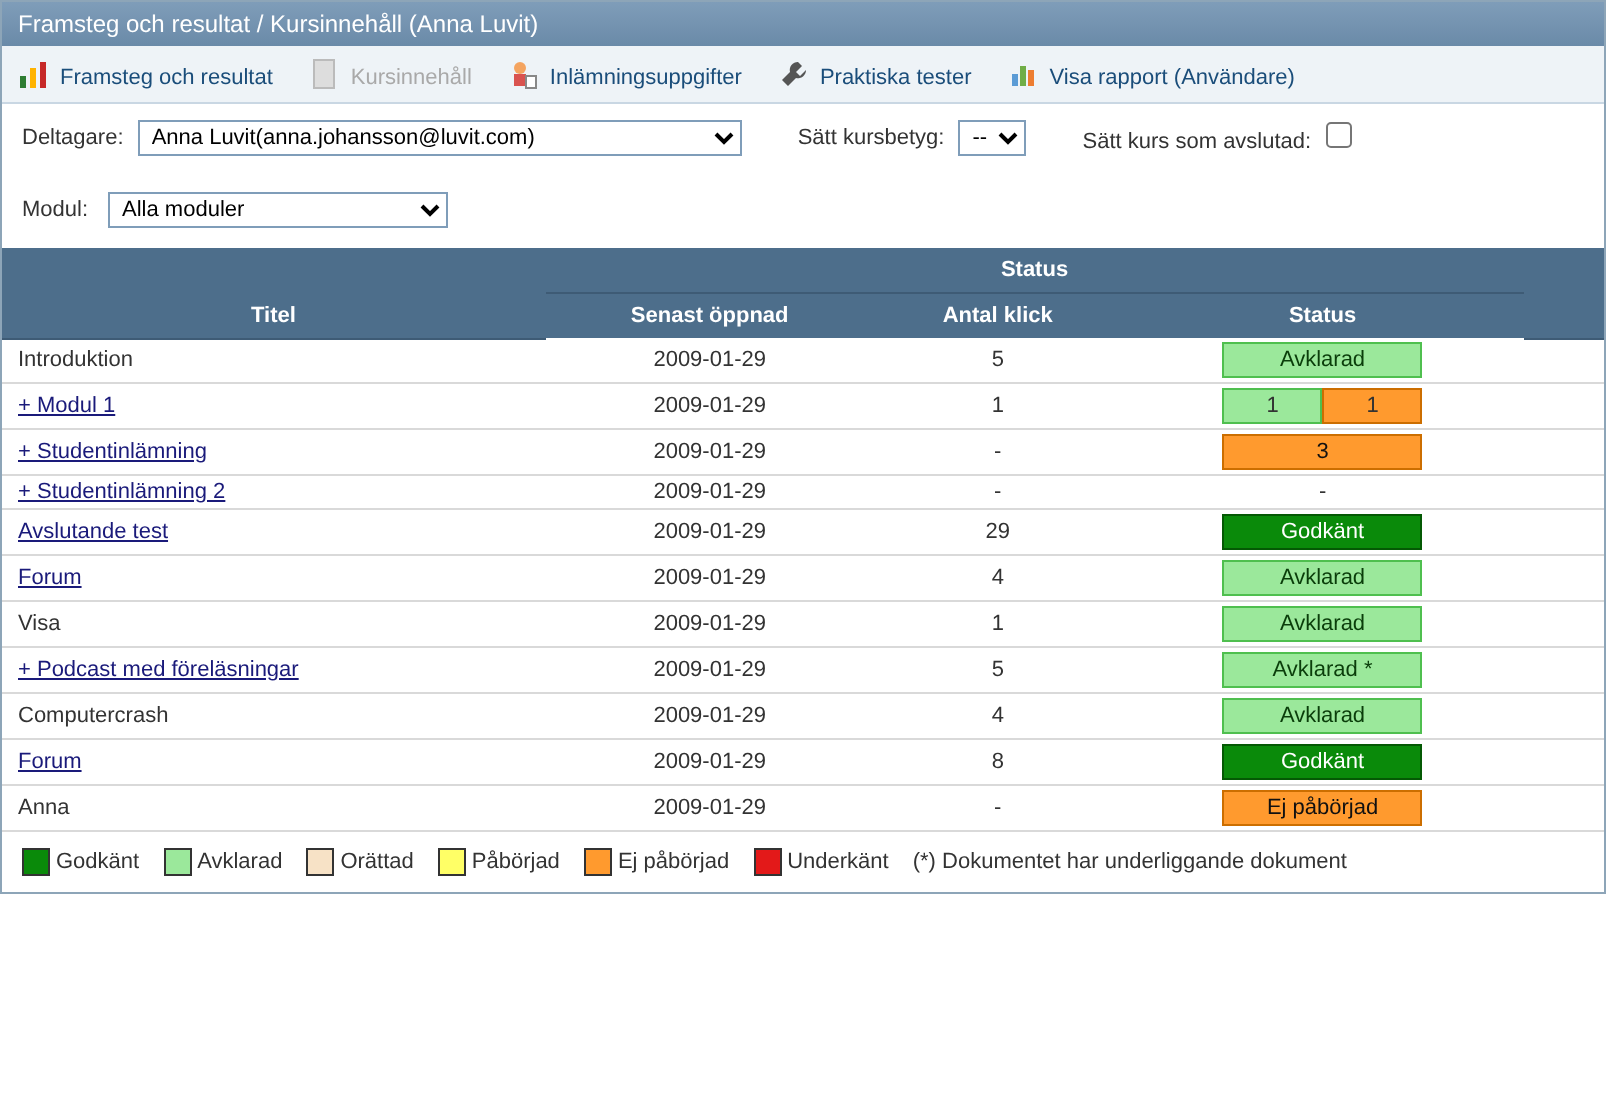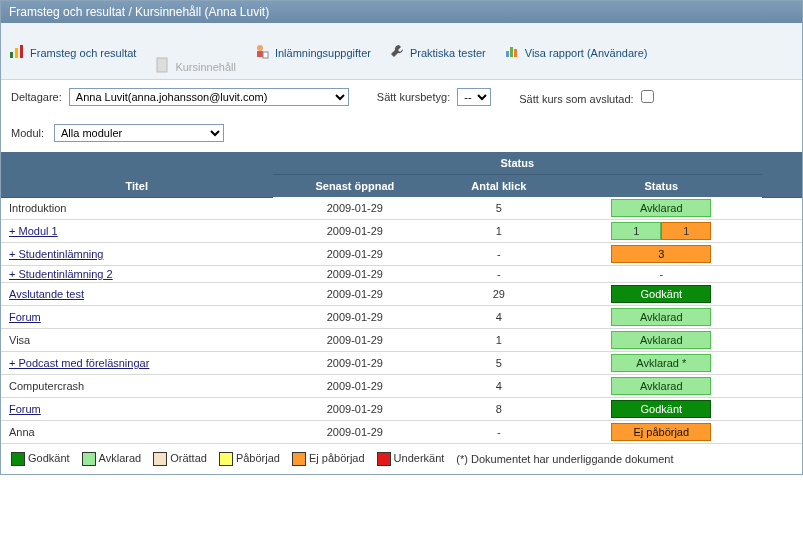--- a/index.html
+++ b/index.html
@@ -1,21 +1,21 @@
 <!DOCTYPE html>
 <html><head>
 <meta charset="utf-8">
 <style>
 * { box-sizing: border-box; margin: 0; padding: 0; }
 body { font-family: Verdana, Arial, sans-serif; font-size: 11px; color: #333; background: #fff; }
 .container { width: 803px; border: 1px solid #8da5b8; }
 .titlebar { background: linear-gradient(#7f9db9, #6a8aa8); color: #fff; font-weight: normal; padding: 4px 8px; font-size: 12px; }
 .toolbar { background: #eef3f7; border-bottom: 1px solid #c9d7e3; padding: 6px 8px; display: flex; gap: 18px; align-items: center; }
 .toolbar-item { display: flex; align-items: flex-end; gap: 5px; cursor: pointer; color: #1a4d7a; }
-.toolbar-item.disabled { color: #a9a9a9; cursor: default; margin-top: 28px; }
+.toolbar-item.disabled { color: #a9a9a9; cursor: default; }
 .toolbar-item svg, .toolbar-item .ico { width: 16px; height: 16px; flex-shrink: 0; }
 .filters { padding: 8px 10px 4px 10px; display: flex; flex-wrap: wrap; gap: 18px 28px; align-items: center; }
 .filters label { margin-right: 4px; }
 select { font-size: 11px; padding: 1px 2px; border: 1px solid #7f9db9; background: #fff; }
 .filters .row2 { width: 100%; display: flex; align-items: center; gap: 6px; }
 table.grid { width: 100%; border-collapse: collapse; margin-top: 6px; }
 table.grid thead th { background: #4d6e8b; color: #fff; font-weight: bold; padding: 5px 8px; text-align: left; font-size: 11px; }
 table.grid thead th.center { text-align: center; }
 table.grid thead tr.group th { text-align: center; background: #4d6e8b; border-bottom: 1px solid #3e5b75; }
 table.grid tbody td { padding: 2px 8px; border-bottom: 1px solid #d9d9d9; vertical-align: middle; }
@@ -79,21 +79,21 @@
           <rect x="6" y="4" width="3" height="10" fill="#70ad47"></rect>
           <rect x="10" y="6" width="3" height="8" fill="#ed7d31"></rect>
         </svg>
       <span>Visa rapport (Användare)</span>
     </div>
   </div>
 
   <div class="filters">
     <div>
       <label>Deltagare:</label>
-      <select style="width:280px;">
+      <select style="width:302px;">
         <option>Anna Luvit(anna.johansson@luvit.com)</option>
       </select>
     </div>
     <div>
       <label>Sätt kursbetyg:</label>
       <select>
         <option>--</option>
       </select>
     </div>
     <div>

